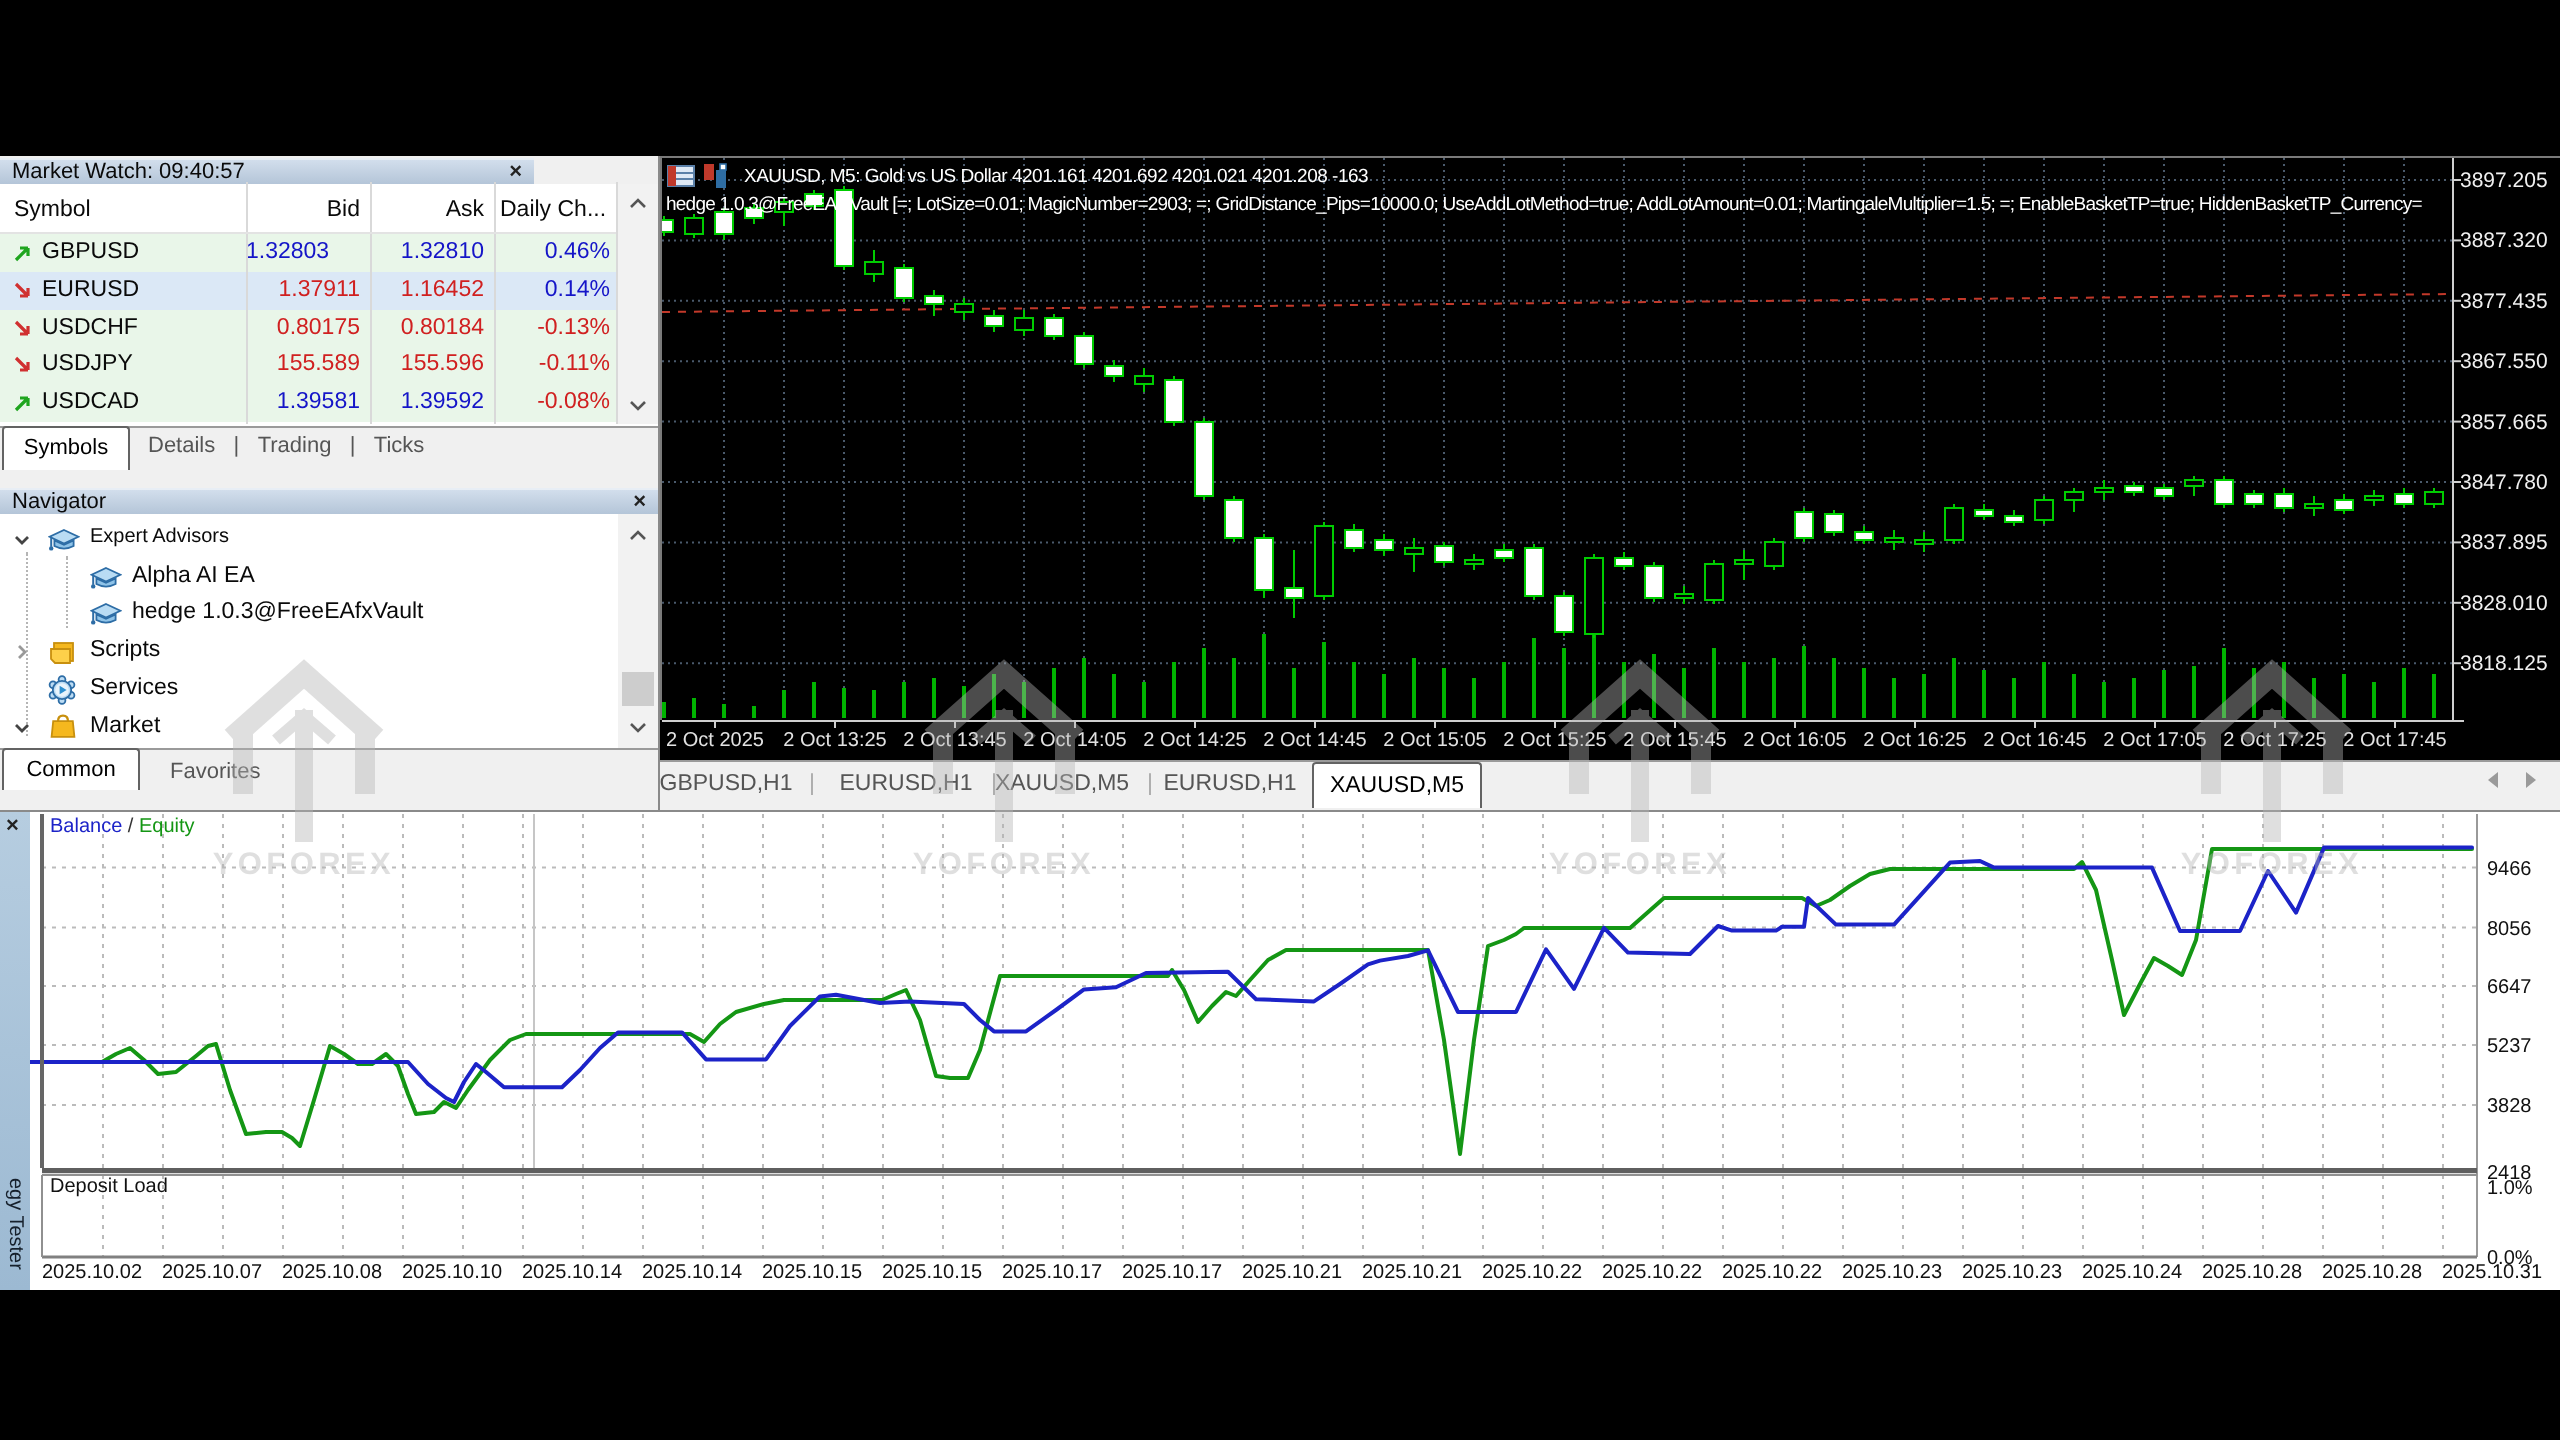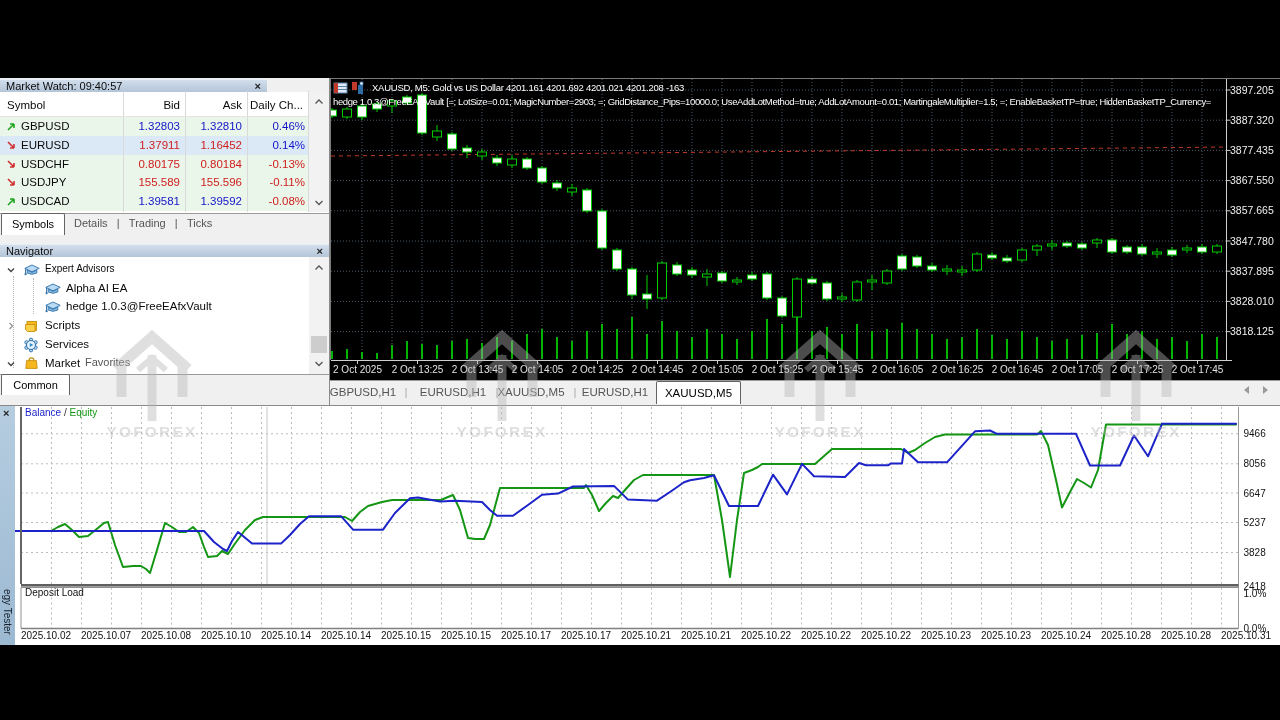--- a/index.html
+++ b/index.html
@@ -2,21 +2,21 @@
 <html><head><meta charset="utf-8"><style>html,body{margin:0;padding:0;width:1280px;height:720px;background:#000;overflow:hidden;font-family:"Liberation Sans",sans-serif;-webkit-font-smoothing:antialiased}*{box-sizing:border-box}.abs{position:absolute}.ttl{background:linear-gradient(#d2deec,#b4c5d8);border-top:1px solid #e8eef5;font-size:11px;color:#0a0a0a;line-height:12px;padding-left:6px}.x{position:absolute;right:6px;top:0;font-size:11px;font-weight:bold;color:#222}.tabrow{background:#f0f0f0;font-size:11px;color:#444}.atab{position:absolute;background:#fff;border:1px solid #636363;border-bottom:none;border-radius:2px 2px 0 0;text-align:center;color:#000}</style></head><body>
 <div class="abs" style="left:0;top:78px;width:330px;height:327px;background:#f0f0f0"></div>
 <div class="abs" style="left:329px;top:78px;width:1px;height:327px;background:#8a8a8a"></div>
 <div class="abs ttl" style="left:0;top:79px;width:267px;height:13px">Market Watch: 09:40:57<span class="x" style="top:0">×</span></div>
 <div class="abs" style="left:0;top:92px;width:329px;height:121px;background:#fff"></div>
 <div class="abs" style="left:0;top:117px;width:308px;height:19px;background:#e9f6e9"></div>
 <svg width="11" height="11" style="position:absolute;left:6px;top:121.0px">
     <path d="M2 9 L8 3 M8 3 L4 3 M8 3 L8 7" stroke="#1fa51f" stroke-width="1.6" fill="none"></path>
   </svg>
 <div class="abs" style="left:21px;top:120px;font-size:11.5px;color:#0a0a0a">GBPUSD</div>
-<div class="abs" style="left:123px;top:120px;width:57px;text-align:right;font-size:11.5px;color:#1515c8">1.32803</div>
+<div class="abs" style="left:123px;top:120px;width:57px;text-align:left;font-size:11.5px;color:#1515c8">1.32803</div>
 <div class="abs" style="left:185px;top:120px;width:57px;text-align:right;font-size:11.5px;color:#1515c8">1.32810</div>
 <div class="abs" style="left:247px;top:120px;width:58px;text-align:right;font-size:11.5px;color:#1515c8">0.46%</div>
 <div class="abs" style="left:0;top:136px;width:308px;height:19px;background:#dbe8f6"></div>
 <svg width="11" height="11" style="position:absolute;left:6px;top:139.8px">
     <path d="M2 2 L8 8 M8 8 L4 8 M8 8 L8 4" stroke="#d03030" stroke-width="1.6" fill="none"></path>
   </svg>
 <div class="abs" style="left:21px;top:139px;font-size:11.5px;color:#0a0a0a">EURUSD</div>
 <div class="abs" style="left:123px;top:139px;width:57px;text-align:right;font-size:11.5px;color:#d02020">1.37911</div>
 <div class="abs" style="left:185px;top:139px;width:57px;text-align:right;font-size:11.5px;color:#d02020">1.16452</div>
 <div class="abs" style="left:247px;top:139px;width:58px;text-align:right;font-size:11.5px;color:#1515c8">0.14%</div>
@@ -124,21 +124,21 @@
 <div class="abs" style="left:309px;top:257px;width:20px;height:117px;background:#f2f2f2"></div>
 <svg width="12" height="10" style="position:absolute;left:313px;top:263px">
     <path d="M2.5 6.5 L6 3 L9.5 6.5" stroke="#555" stroke-width="1.3" fill="none"></path>
   </svg>
 <div class="abs" style="left:311px;top:336px;width:16px;height:17px;background:#cdcdcd"></div>
 <svg width="12" height="10" style="position:absolute;left:313px;top:359px">
     <path d="M2.5 3 L6 6.5 L9.5 3" stroke="#555" stroke-width="1.3" fill="none"></path>
   </svg>
 <div class="abs tabrow" style="left:0;top:374px;width:329px;height:22px;border-top:1px solid #9a9a9a"></div>
 <div class="abs atab" style="left:1px;top:374px;width:69px;height:21px;font-size:11px;line-height:20px">Common</div>
-<div class="abs" style="left:85px;top:356px;font-size:11px;color:#555">Favorites</div>
+<div class="abs" style="left:85px;top:380px;font-size:11px;color:#555">Favorites</div>
 <svg width="950" height="302" viewBox="0 0 950 302" style="position:absolute;left:330px;top:78px">
     <rect x="0" y="0" width="950" height="302" fill="#000"></rect>
     <line x1="32.0" y1="1" x2="32.0" y2="282" stroke="#4a5a6c" stroke-width="1" stroke-dasharray="1 2"></line>
     <line x1="62.0" y1="1" x2="62.0" y2="282" stroke="#4a5a6c" stroke-width="1" stroke-dasharray="1 2"></line>
     <line x1="92.0" y1="1" x2="92.0" y2="282" stroke="#4a5a6c" stroke-width="1" stroke-dasharray="1 2"></line>
     <line x1="122.0" y1="1" x2="122.0" y2="282" stroke="#4a5a6c" stroke-width="1" stroke-dasharray="1 2"></line>
     <line x1="152.0" y1="1" x2="152.0" y2="282" stroke="#4a5a6c" stroke-width="1" stroke-dasharray="1 2"></line>
     <line x1="182.0" y1="1" x2="182.0" y2="282" stroke="#4a5a6c" stroke-width="1" stroke-dasharray="1 2"></line>
     <line x1="212.0" y1="1" x2="212.0" y2="282" stroke="#4a5a6c" stroke-width="1" stroke-dasharray="1 2"></line>
     <line x1="242.0" y1="1" x2="242.0" y2="282" stroke="#4a5a6c" stroke-width="1" stroke-dasharray="1 2"></line>

